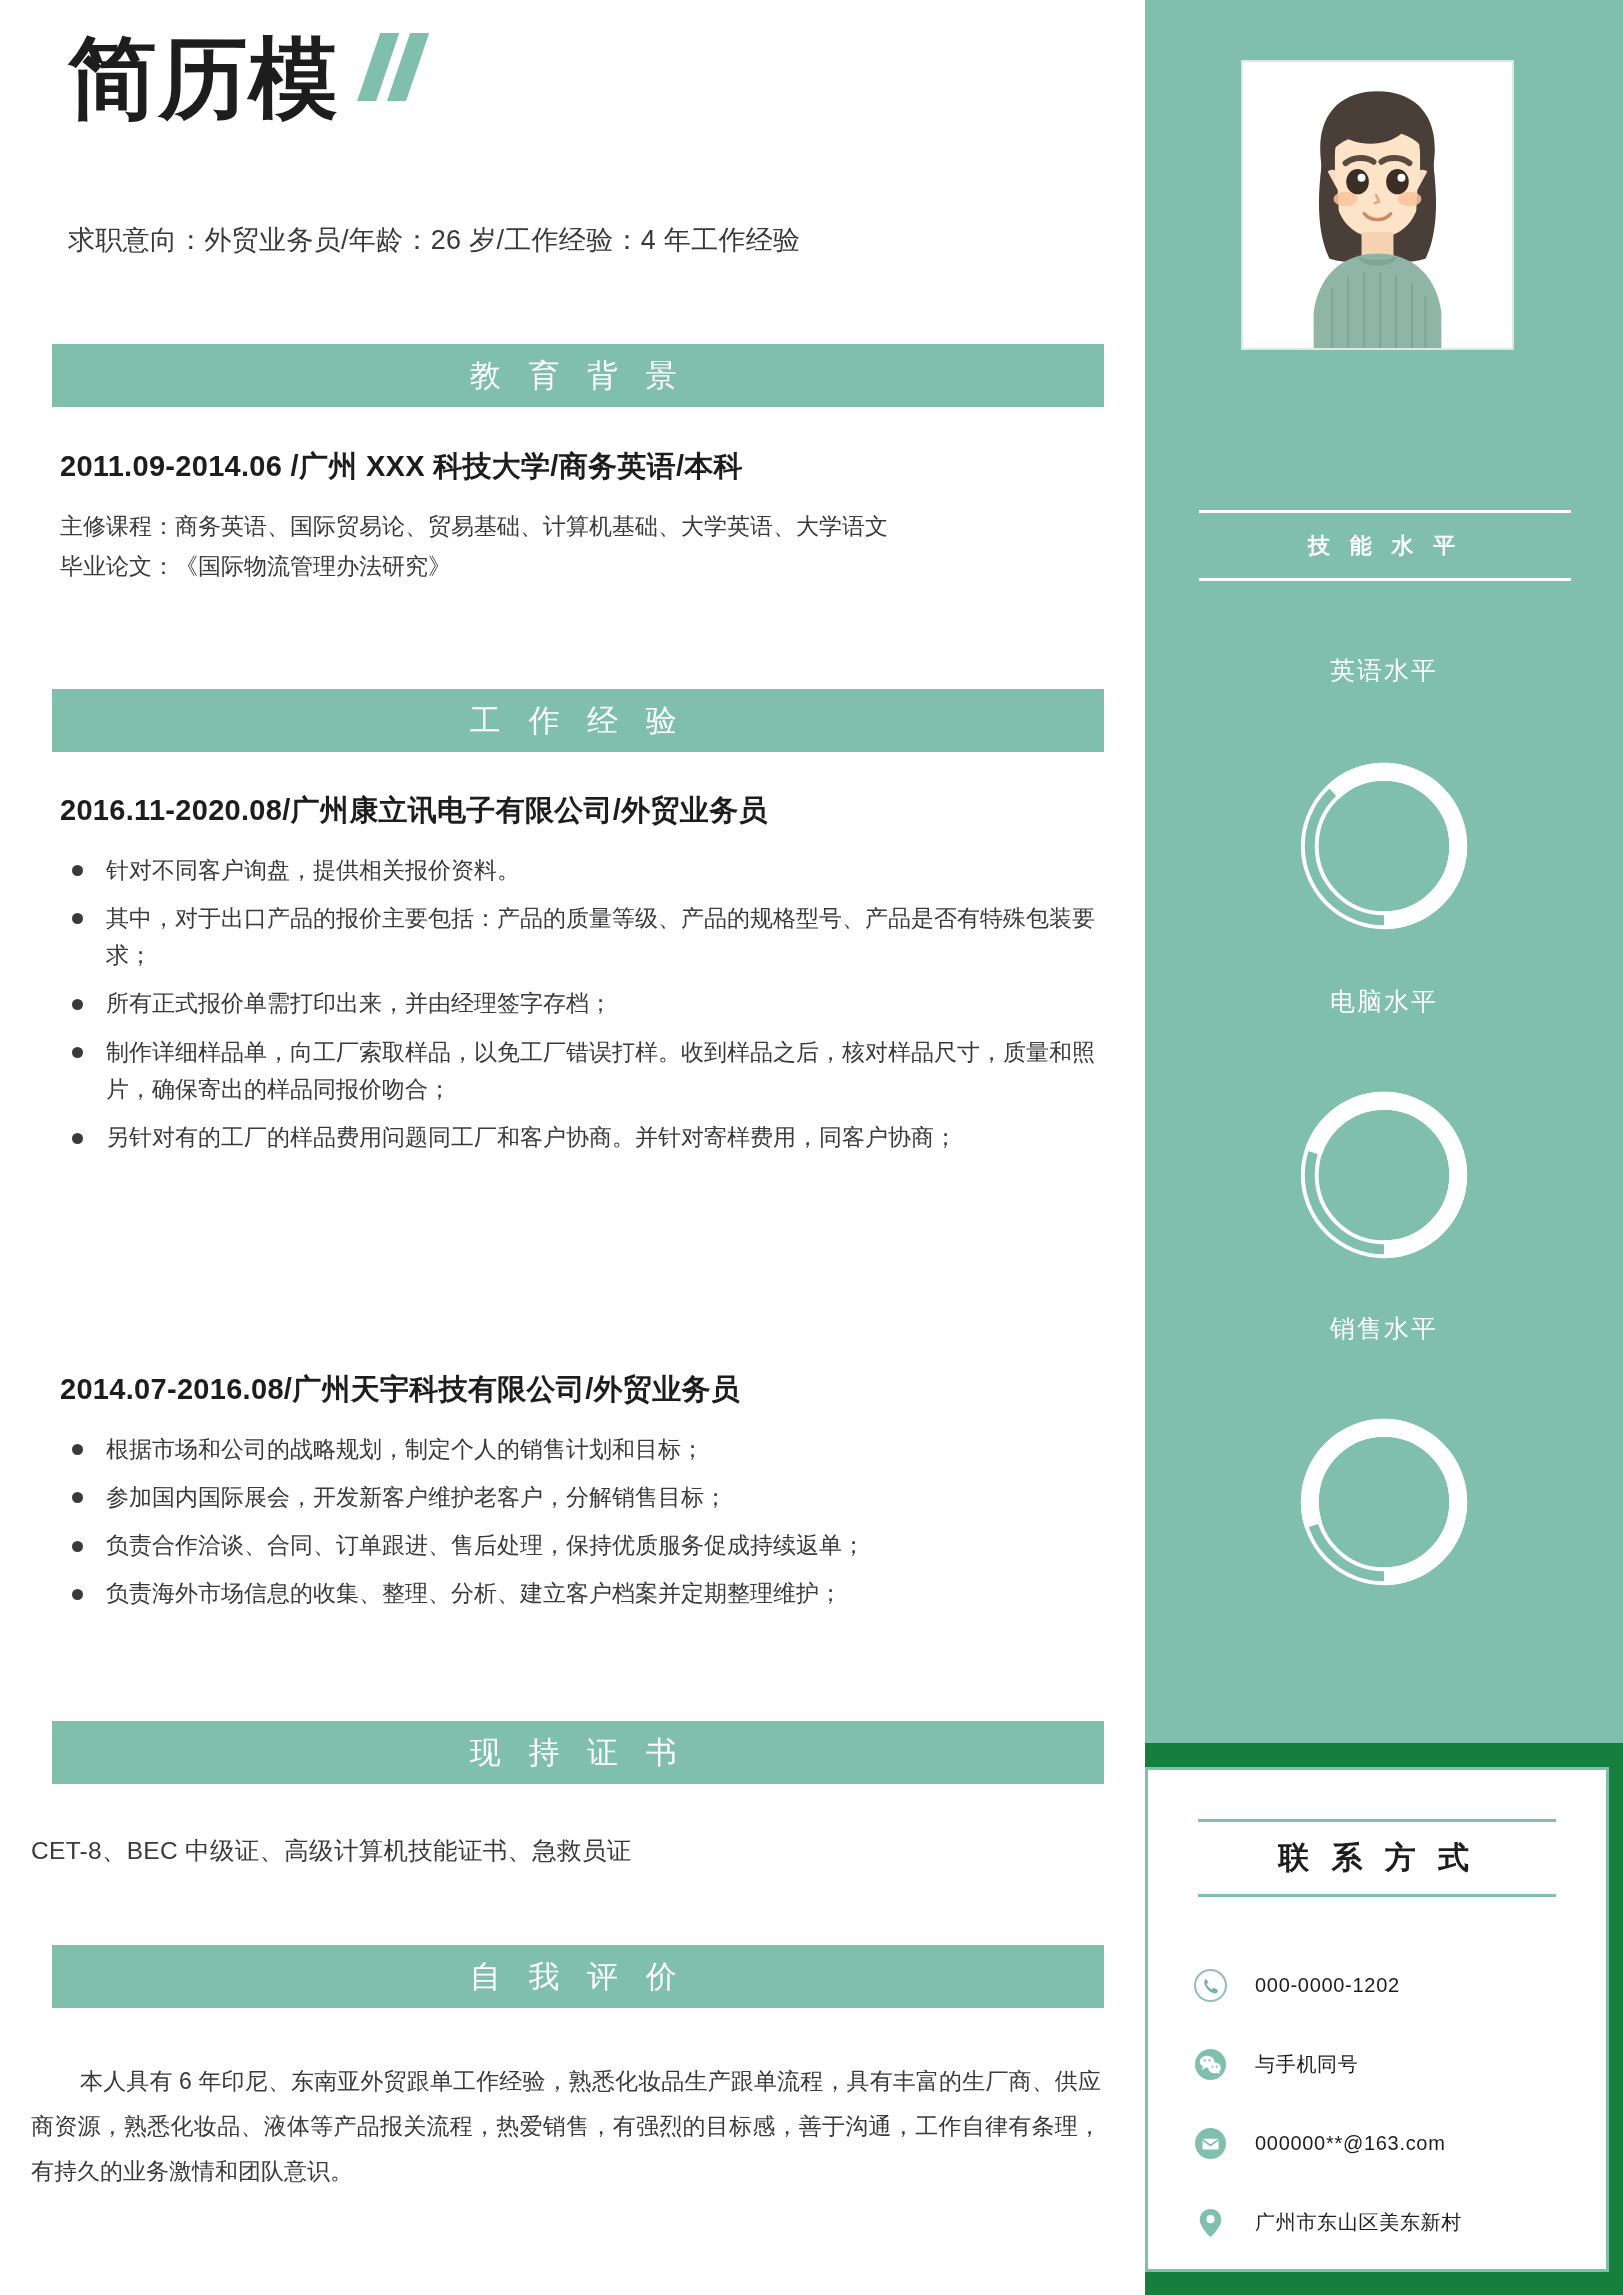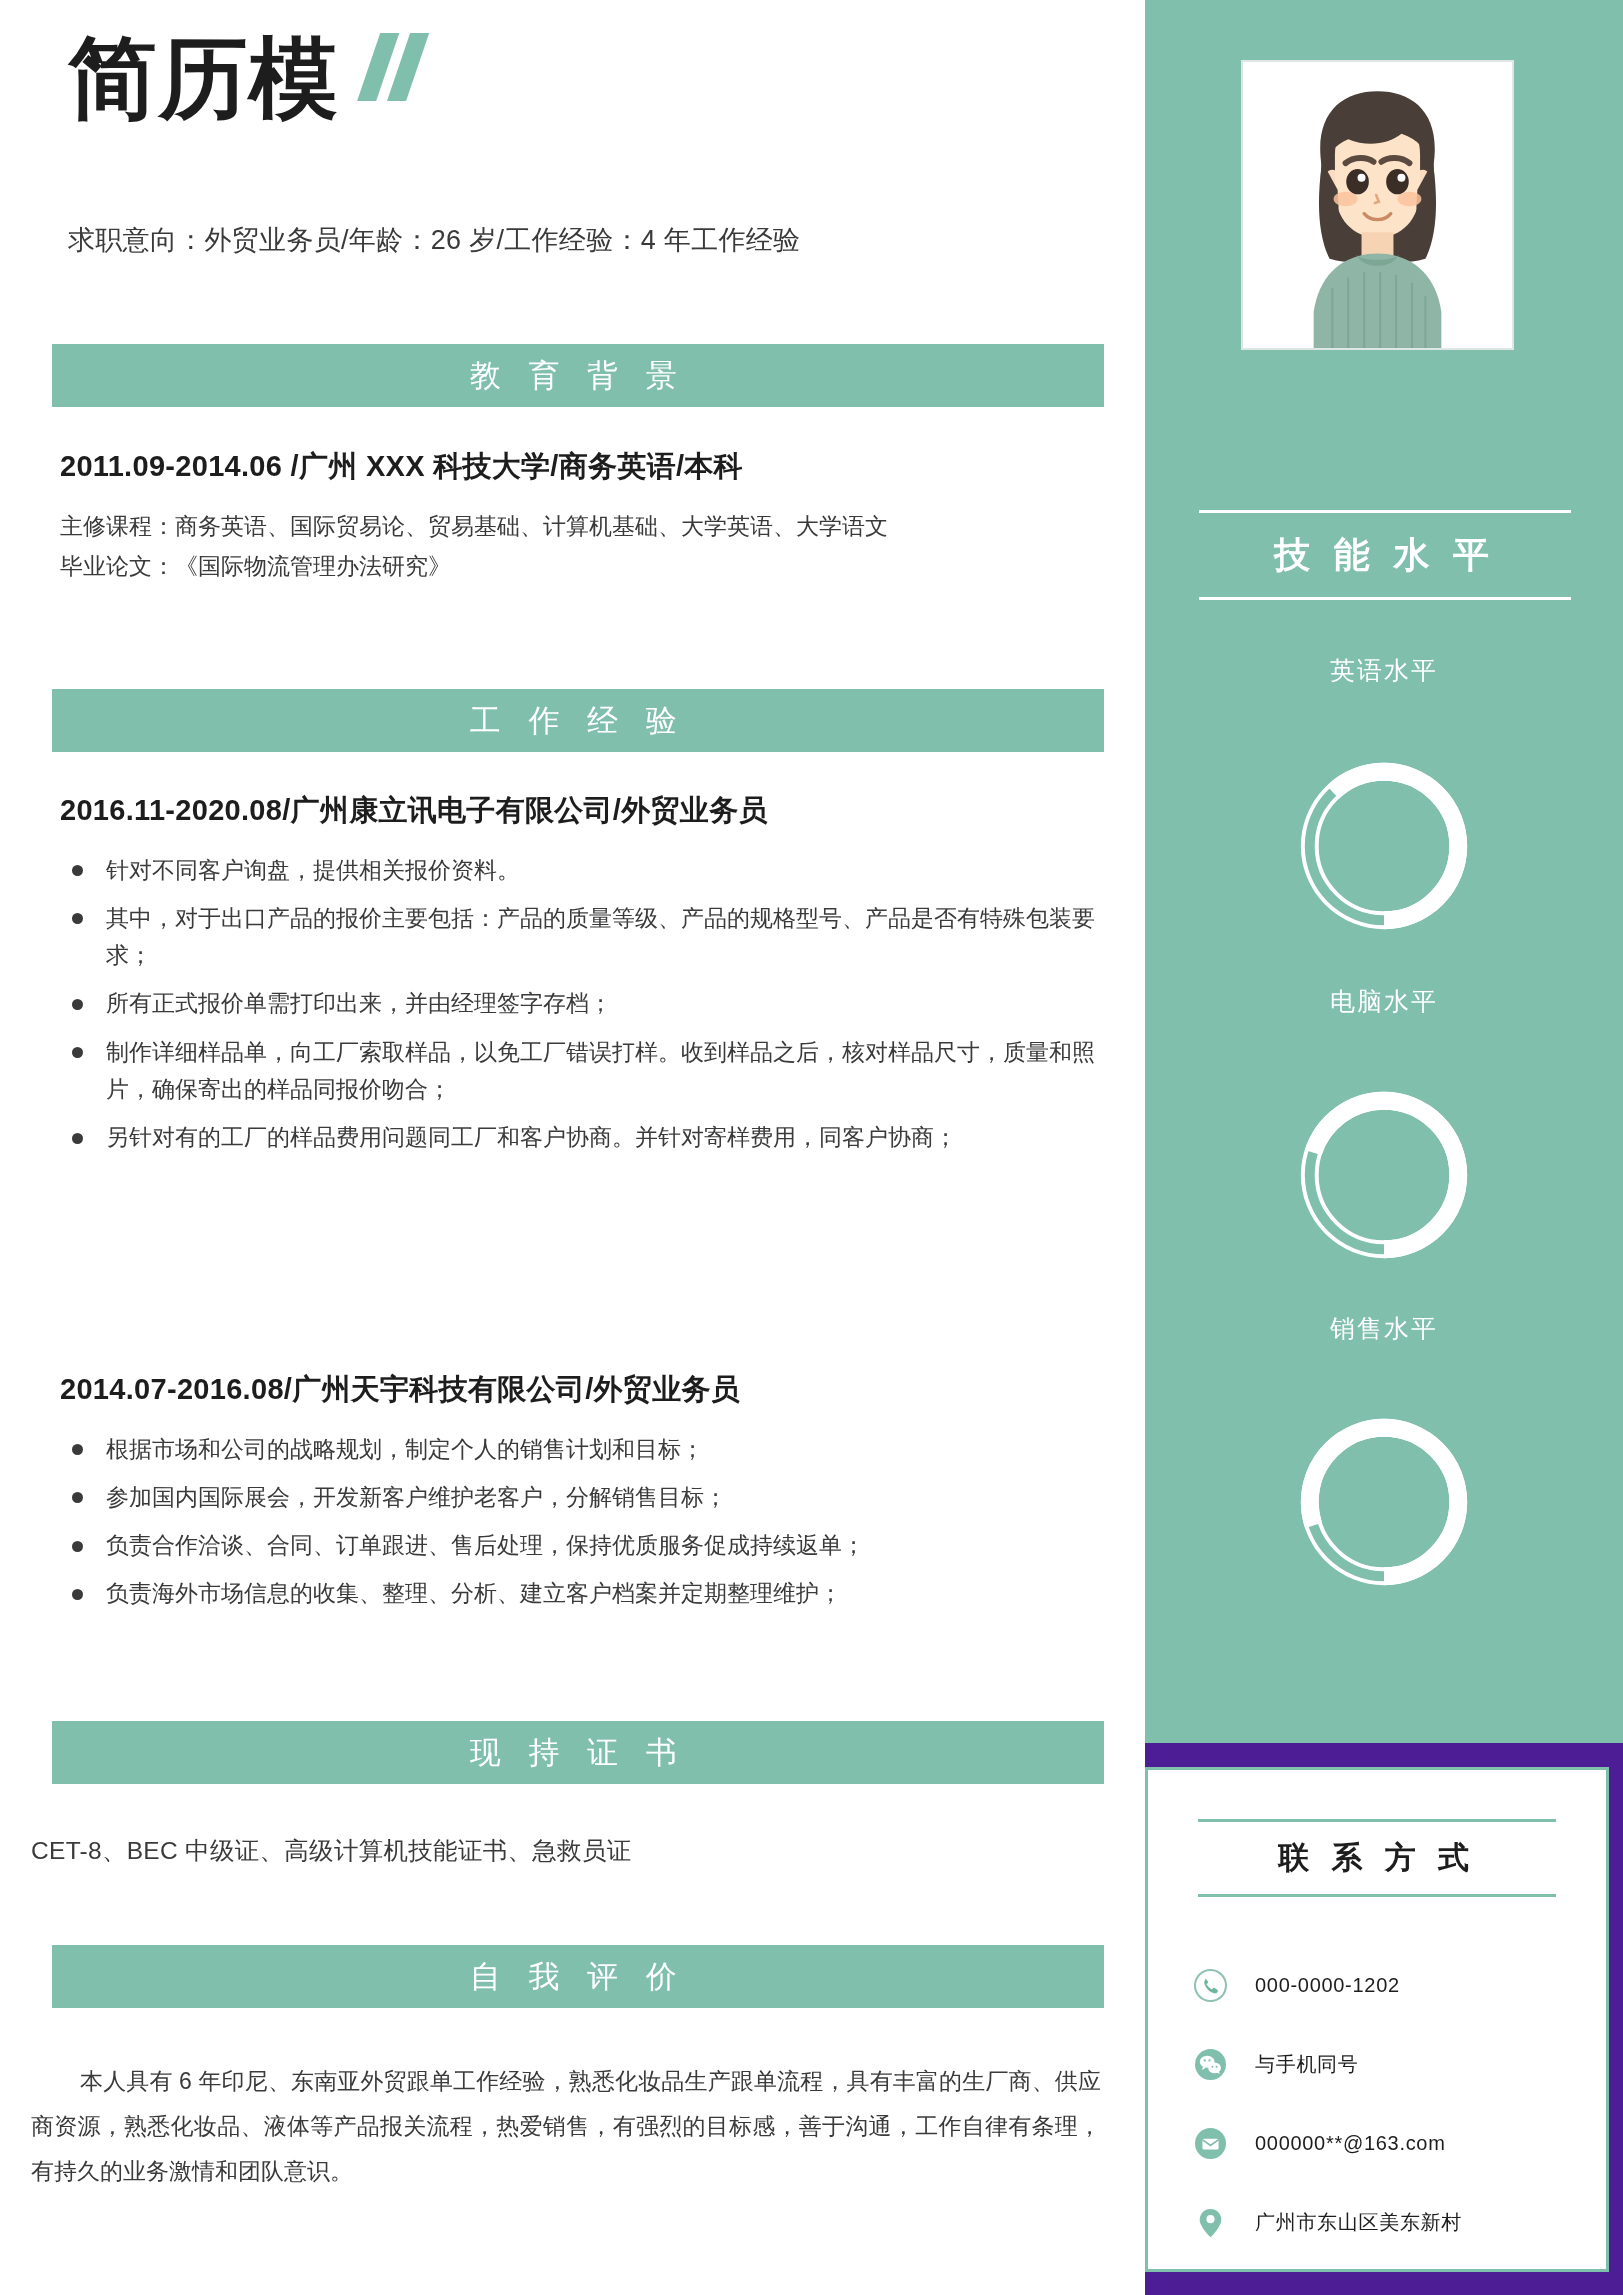--- a/index.html
+++ b/index.html
@@ -1,41 +1,41 @@
 <!DOCTYPE html>
 <html style="font-size:11px"><head>
 <meta charset="utf-8">
 <style>
   * { box-sizing: border-box; margin: 0; padding: 0; }
   html, body {
     width: 1623px; height: 2295px;
     font-family: "Liberation Sans", "DejaVu Sans", sans-serif;
     background: #ffffff;
   }
-  .page { position: relative; width: 1623px; height: 2295px; overflow: hidden; background:#4c1d95; }
+  .page { position: relative; width: 1623px; height: 2295px; overflow: hidden; background:#15803d; }
 
   
   .right-panel {
     position: absolute; left: 1145px; top: 0; width: 478px; height: 1743px;
     background: #7FBFAC;
   }
   .photo-frame {
     position: absolute; left: 1241px; top: 60px; width: 273px; height: 290px;
     background: #ffffff; border: 2px solid #dfe7e4;
   }
   .avatar-svg { display:block; width: 100%; height: 100%; }
 
   
   .side-head {
     position: absolute; left: 1199px; width: 372px;
     border-top: 3.4px solid #ffffff; border-bottom: 3.4px solid #ffffff;
     padding: 17.7px 0 17.7px 0; text-align: center;
   }
   .side-head-text {
-    color: #ffffff; font-size: 36px; font-weight: bold; letter-spacing: 6.8px;
+    color: #ffffff; font-size: 22px; font-weight: bold; letter-spacing: 6.8px;
   }
 
   .skill-label {
     position: absolute; width: 478px; left: 1145px; text-align: center;
     color: #ffffff; font-size: 25px; letter-spacing: 2px;
   }
   .ring-wrap { position: absolute; width: 198px; height: 198px; }
   .ring-wrap svg { display:block; width:100%; height:100%; }
 
   

